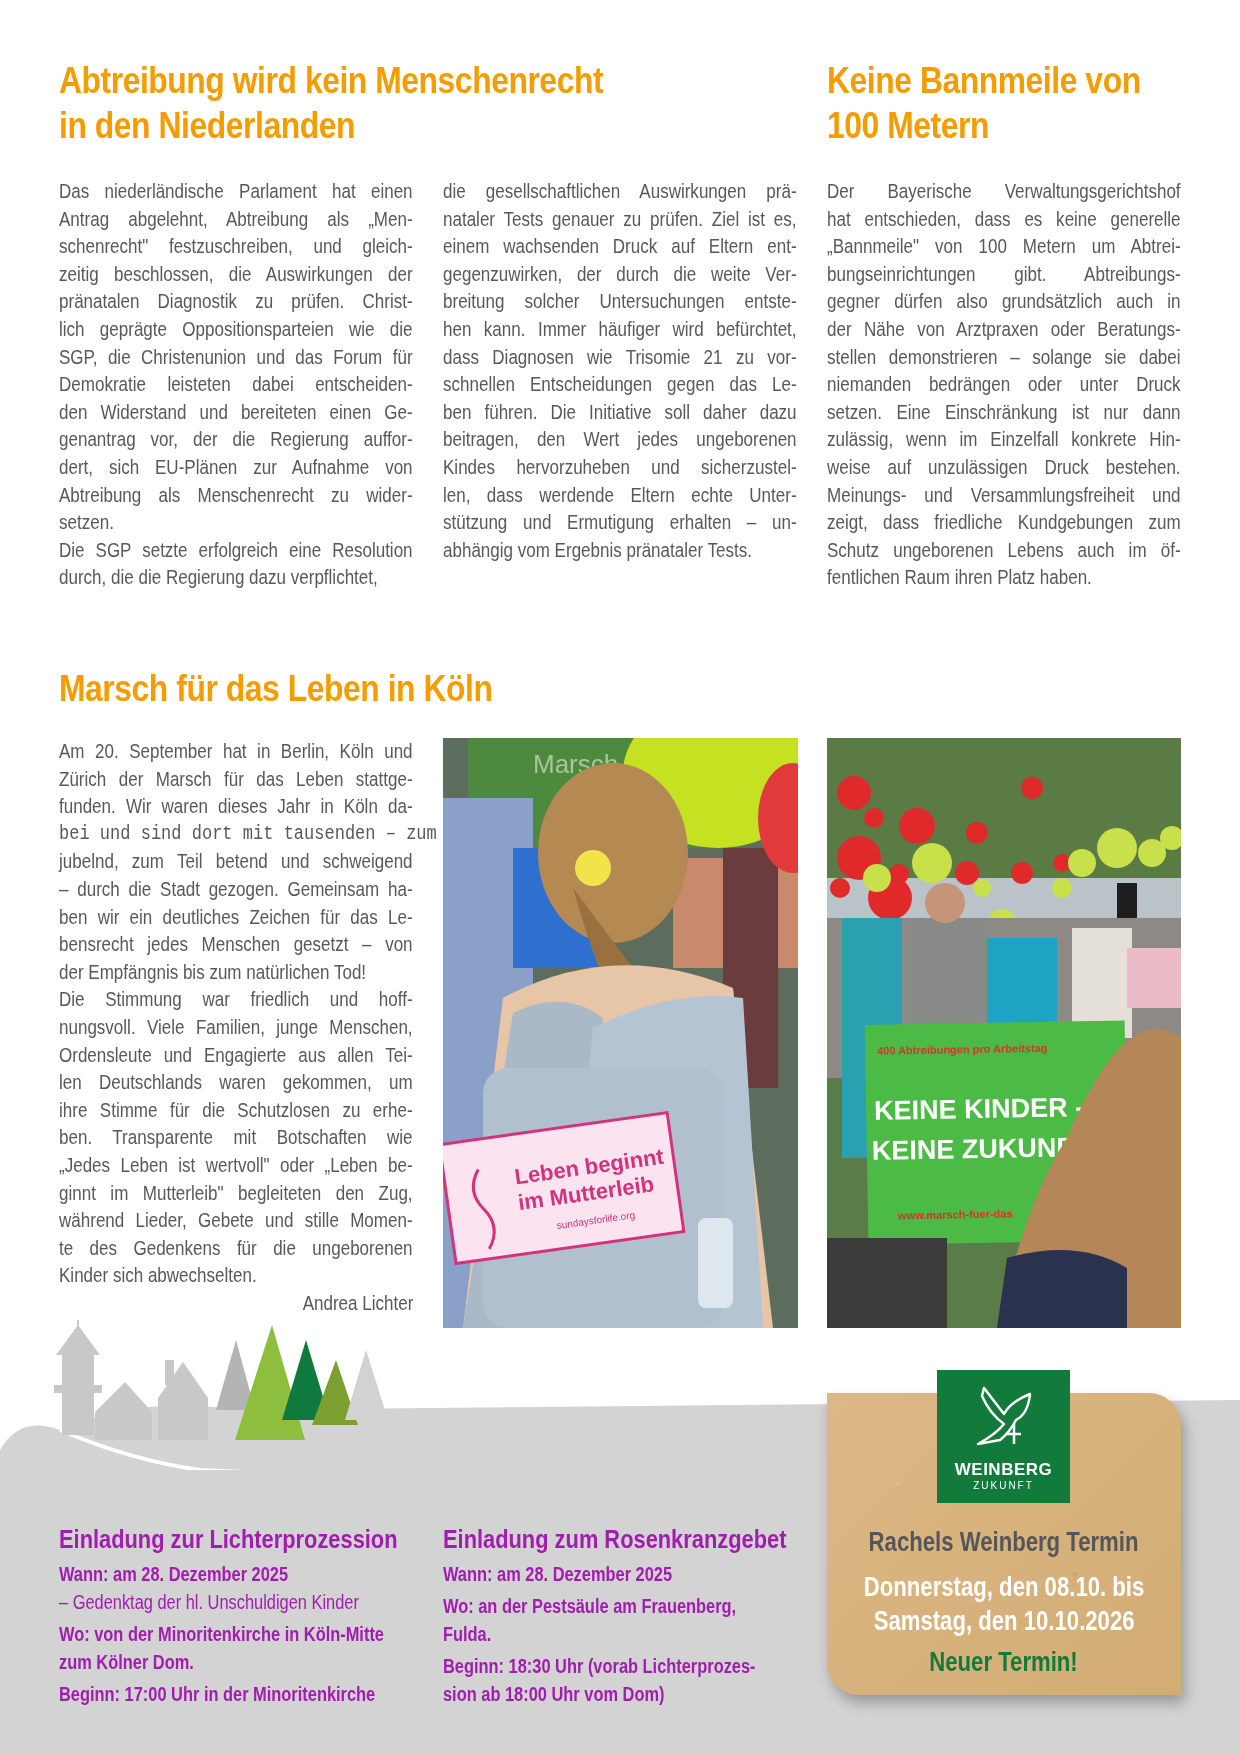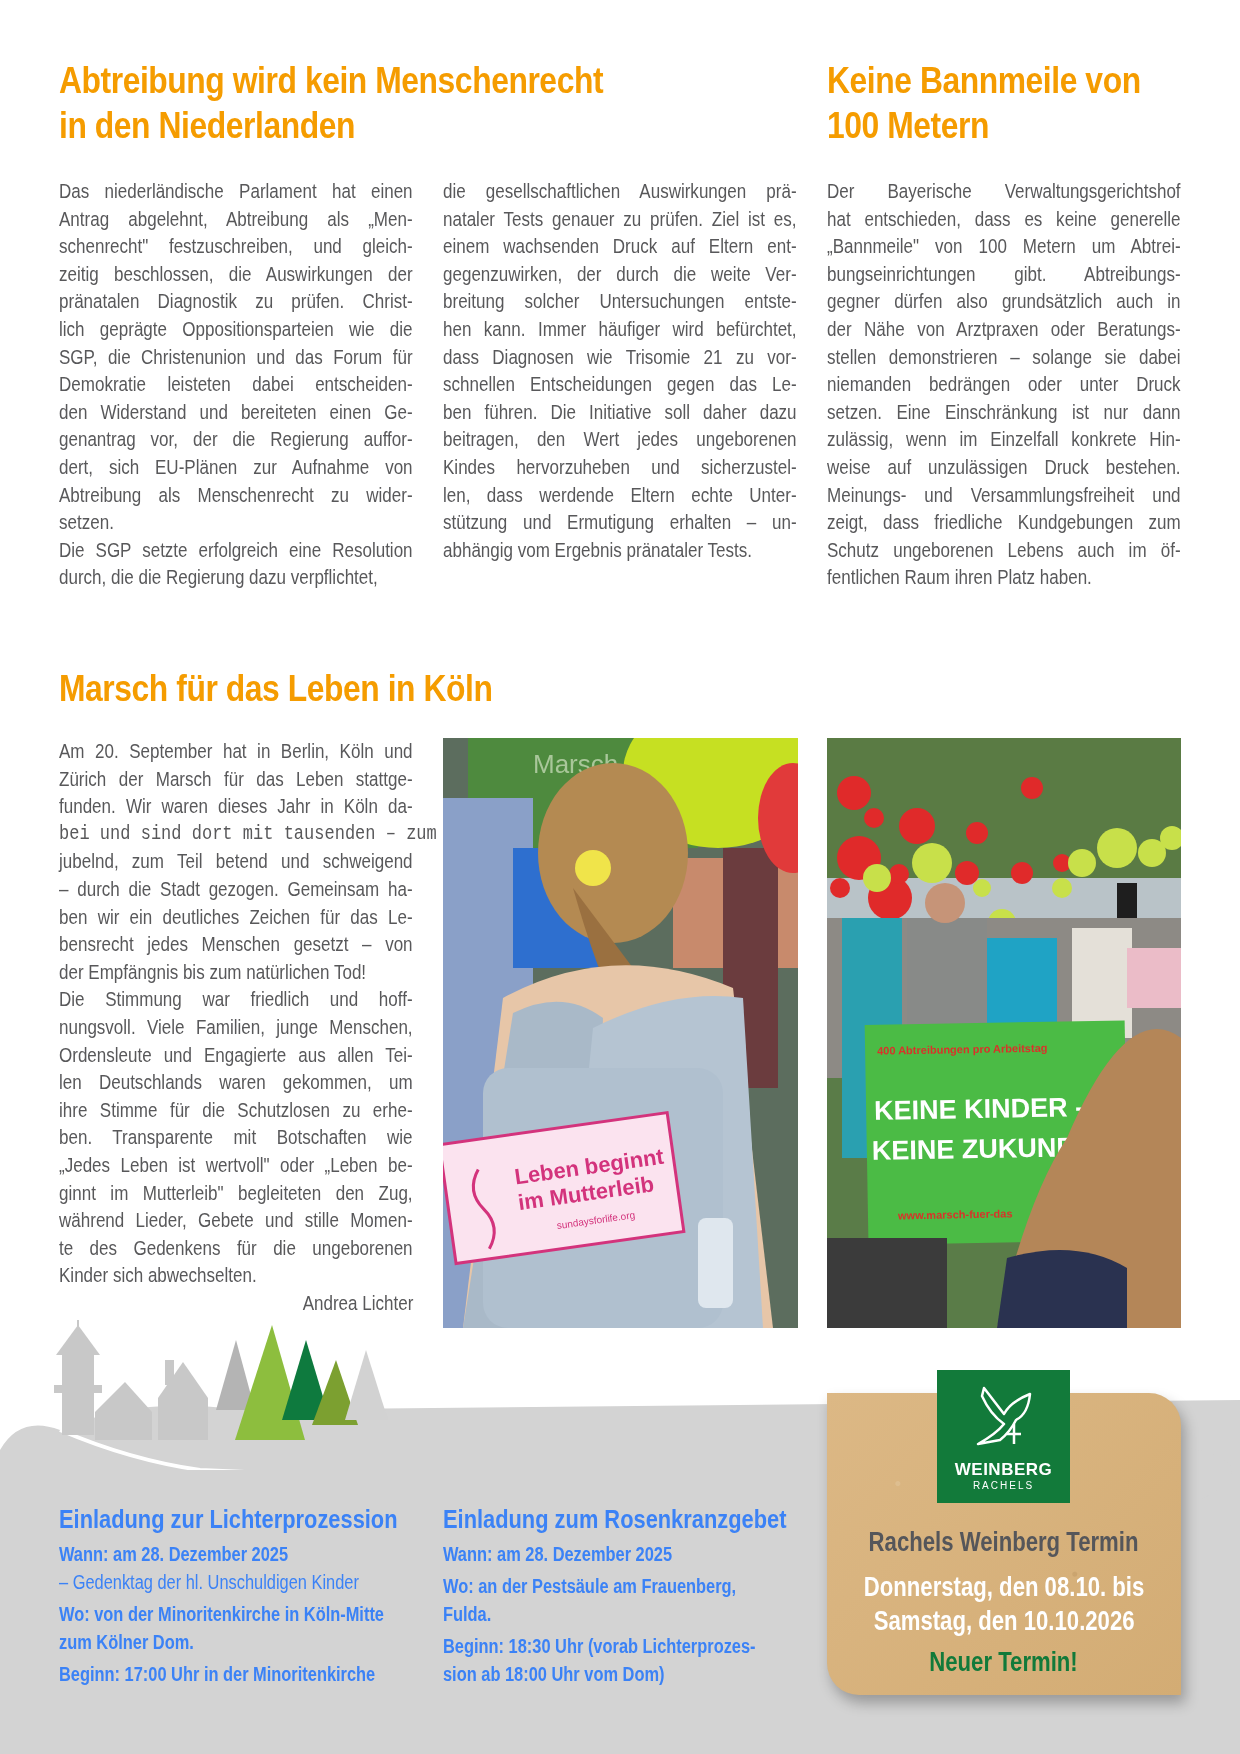--- a/index.html
+++ b/index.html
@@ -6,21 +6,21 @@
   body { width:1240px; height:1754px; position:relative; overflow:hidden; background:#ffffff;
          font-family:"Liberation Sans", sans-serif; color:#555558; }
   .h-orange { position:absolute; color:#f59c00; font-weight:bold; font-size:37px; line-height:45px;
               letter-spacing:-0.5px; transform-origin:left top; transform:scaleX(0.86); white-space:nowrap; }
   .col { position:absolute; width:354px; font-size:20.5px; line-height:27.6px; color:#58585a; }
   .col .ln { display:block; white-space:nowrap; text-align:justify; text-align-last:justify; }
   .col .ln.last { text-align-last:left; }
   .author { text-align:right; }
   .photo { position:absolute; overflow:hidden; }
   .grey-band { position:absolute; left:0; top:1470px; width:1240px; height:284px; background:#d3d3d3; }
-  .event { position:absolute; color:#3b82f6; }
+  .event { position:absolute; color:#a21caf;margin-top:20px; }
   .event .et { font-weight:bold; font-size:26px; line-height:34px; transform-origin:left top; transform:scaleX(0.84); white-space:nowrap; }
   .event .eb { font-weight:bold; font-size:20px; line-height:28px; transform-origin:left top; transform:scaleX(0.82); white-space:nowrap; }
   .event .en { font-weight:normal; font-size:20px; line-height:28px; transform-origin:left top; transform:scaleX(0.82); white-space:nowrap; }
   .card { position:absolute; left:827px; top:1393px; width:354px; height:302px; background:#d9b47f;
           border-radius:0 32px 0 32px; box-shadow:4px 8px 14px rgba(0,0,0,0.28);
           background-image:radial-gradient(circle at 20% 30%, rgba(255,255,255,0.12) 0 2px, transparent 3px),
                            radial-gradient(circle at 70% 60%, rgba(120,80,30,0.12) 0 2px, transparent 3px),
                            linear-gradient(135deg, #dcb885, #d3ac74); }
   .logo { position:absolute; left:937px; top:1370px; width:133px; height:133px; background:#127a3a; }
   .logo .lt { position:absolute; left:0; width:133px; text-align:center; color:#fff; }
@@ -374,20 +374,20 @@
   <div class="eb">sion ab 18:00 Uhr vom Dom)</div>
 </div>
 
 <div class="card"></div>
 <div class="logo">
   <svg style="position:absolute; left:33px; top:14px;" width="68" height="70" viewBox="0 0 68 70">
     <path d="M14 4 L34 30 Q40 18 60 10 Q58 30 46 36 Q40 48 30 56 L8 60 Q26 50 34 40 Q20 30 12 12 Z" fill="none" stroke="#ffffff" stroke-width="2.5" stroke-linejoin="round"></path>
     <path d="M44 40 L44 60 M37 50 L51 50" stroke="#ffffff" stroke-width="2.5"></path>
   </svg>
   <div class="lt" style="top:90px; font-weight:bold; font-size:17px; letter-spacing:0.5px;">WEINBERG</div>
-  <div class="lt" style="top:110px; font-size:10px; letter-spacing:2px;">RACHELS</div>
+  <div class="lt" style="top:110px; font-size:10px; letter-spacing:2px;">ZUKUNFT</div>
 </div>
 <div class="card-text" style="top:1527px; font-size:27px; color:#55565a;"><span>Rachels Weinberg Termin</span></div>
 <div class="card-text" style="top:1570px; font-size:27px; color:#ffffff; line-height:34px;">
   <span>Donnerstag, den 08.10. bis</span><br>
   <span>Samstag, den 10.10.2026</span>
 </div>
 <div class="card-text" style="top:1647px; font-size:27px; color:#127a3a;"><span>Neuer Termin!</span></div>
 
 </body></html>

